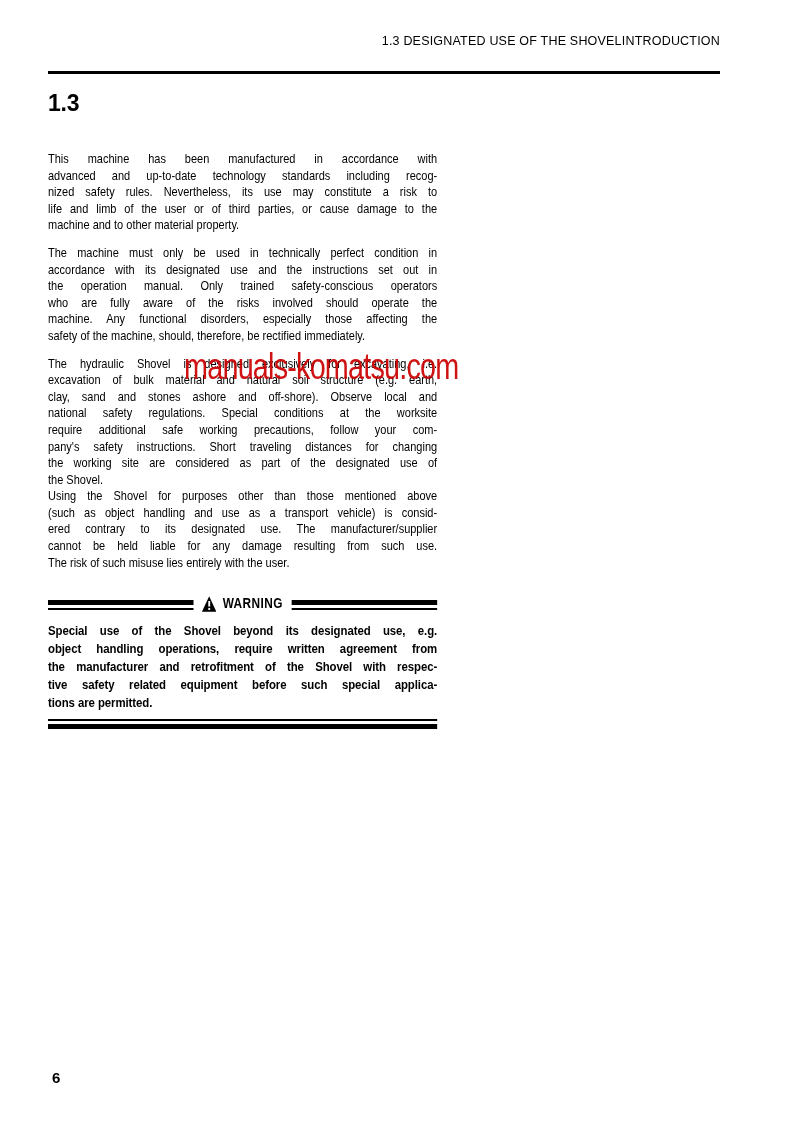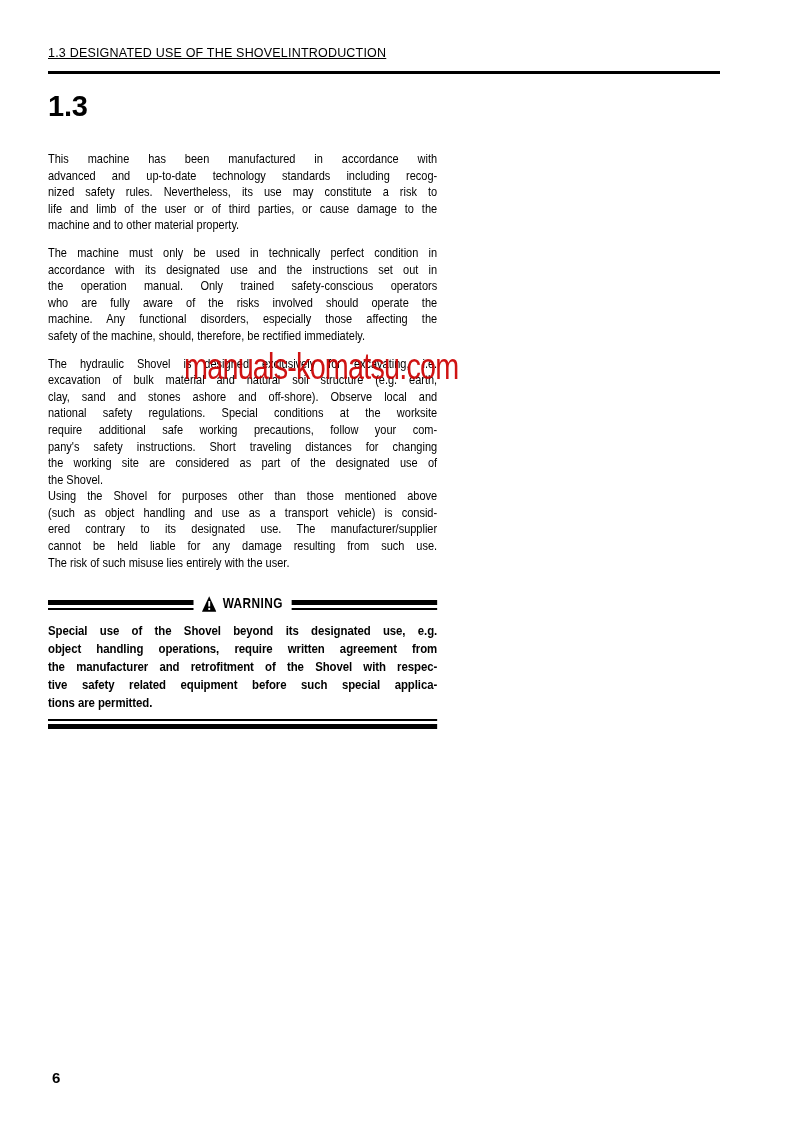--- a/index.html
+++ b/index.html
@@ -8,34 +8,34 @@
     background: #ffffff;
     font-family: "Liberation Sans", sans-serif;
     color: #000000;
     position: relative;
     overflow: hidden;
   }
   .page { position: absolute; inset: 0; background: #fff; }
 
   
   .running-header {
-    position: absolute; left: 48px; top: 46px; width: 672px;
-    display: flex; justify-content: flex-start; align-items: baseline;
-    font-size: 12.5px; letter-spacing: 0.2px; text-decoration: underline;
+    position: absolute; left: 48px; top: 34px; width: 672px;
+    display: flex; justify-content: flex-end; align-items: baseline;
+    font-size: 12.5px; letter-spacing: 0.2px;
   }
   .header-rule {
     position: absolute; left: 48px; top: 71px; width: 672px; height: 3px;
     background: #000;
   }
 
   
   .chapter-title {
     position: absolute; left: 48px; top: 90px;
     display: flex; align-items: baseline;
-    font-size: 29px; font-weight: bold; letter-spacing: -0.2px;
+    font-size: 23px; font-weight: bold; letter-spacing: -0.2px;
     white-space: nowrap;
   }
   .chapter-title .num { margin-right: 37px; }
 
   
   .body-col {
     position: absolute; left: 48px; top: 151px; width: 460px;
     transform: scaleX(0.846); transform-origin: 0 0;
     font-size: 13px; line-height: 16.6px; letter-spacing: 0px;
   }

